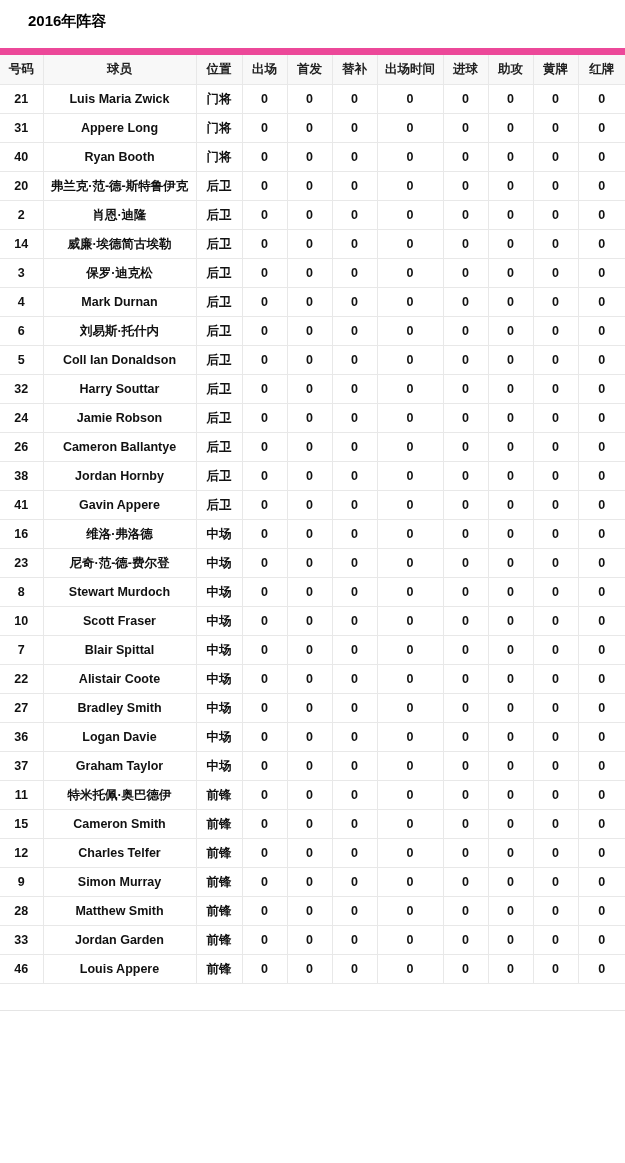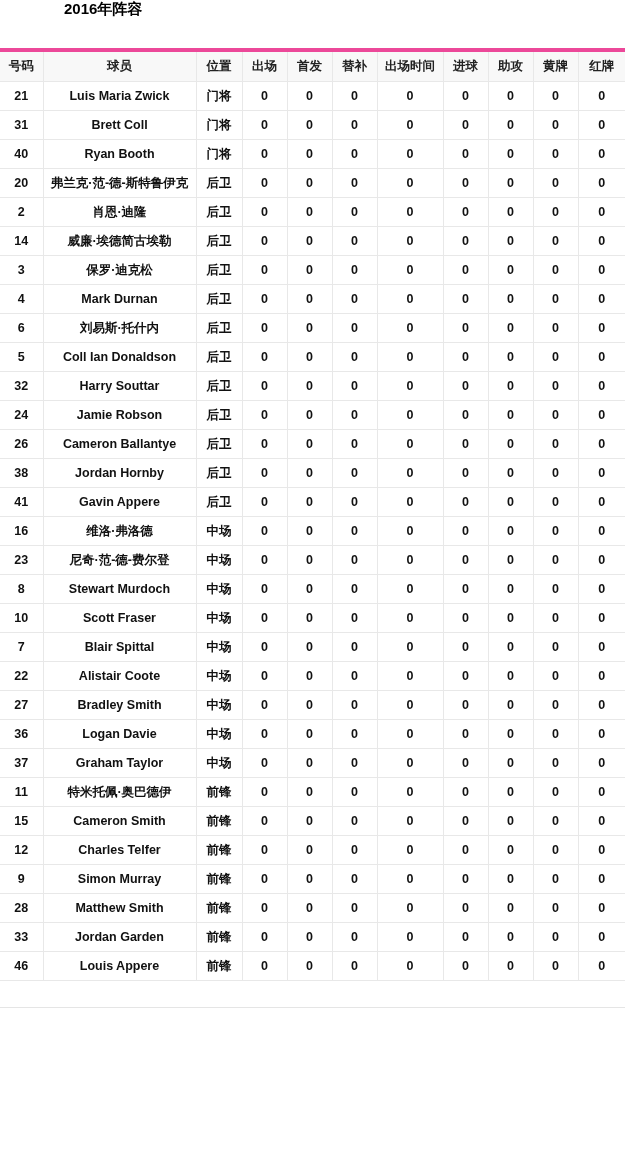--- a/index.html
+++ b/index.html
@@ -10,22 +10,21 @@
   body {
     width: 625px;
     min-height: 1163px;
     font-family: "Liberation Sans", "DejaVu Sans", sans-serif;
     color: #111111;
     position: relative;
   }
   .title-bar {
     height: 48px;
     box-sizing: border-box;
-    padding: 0 0 0 28px;
-    margin-left: 36px;
+    padding: 12px 0 0 28px;
   }
   .page-title {
     font-size: 15px;
     font-weight: bold;
     color: #000000;
     line-height: 16px;
   }
   table.squad-table {
     width: 625px;
     border-collapse: collapse;
@@ -49,21 +48,21 @@
   }
   .squad-table td {
     height: 28px;
     background: #ffffff;
     color: #111111;
   }
   .squad-table th:first-child,
   .squad-table td:first-child { border-left: none; }
   .squad-table th:last-child,
   .squad-table td:last-child { border-right: none; }
-  .squad-table tr:first-child th { border-top: 4px solid #ec4899; }
+  .squad-table tr:first-child th { border-top: 7px solid #ec4899; }
   .bottom-divider {
     margin-top: 26px;
     height: 0;
     border-top: 1px solid #e5e5e5;
     width: 100%;
   }
   
   col.c-number   { width: 43px; }
   col.c-player   { width: 153px; }
   col.c-position { width: 46px; }
@@ -121,21 +120,21 @@
         <td>0</td>
         <td>0</td>
         <td>0</td>
         <td>0</td>
         <td>0</td>
         <td>0</td>
         <td>0</td>
       </tr>
       <tr>
         <td>31</td>
-        <td>Brett Coll</td>
+        <td>Appere Long</td>
         <td>门将</td>
         <td>0</td>
         <td>0</td>
         <td>0</td>
         <td>0</td>
         <td>0</td>
         <td>0</td>
         <td>0</td>
         <td>0</td>
       </tr>

